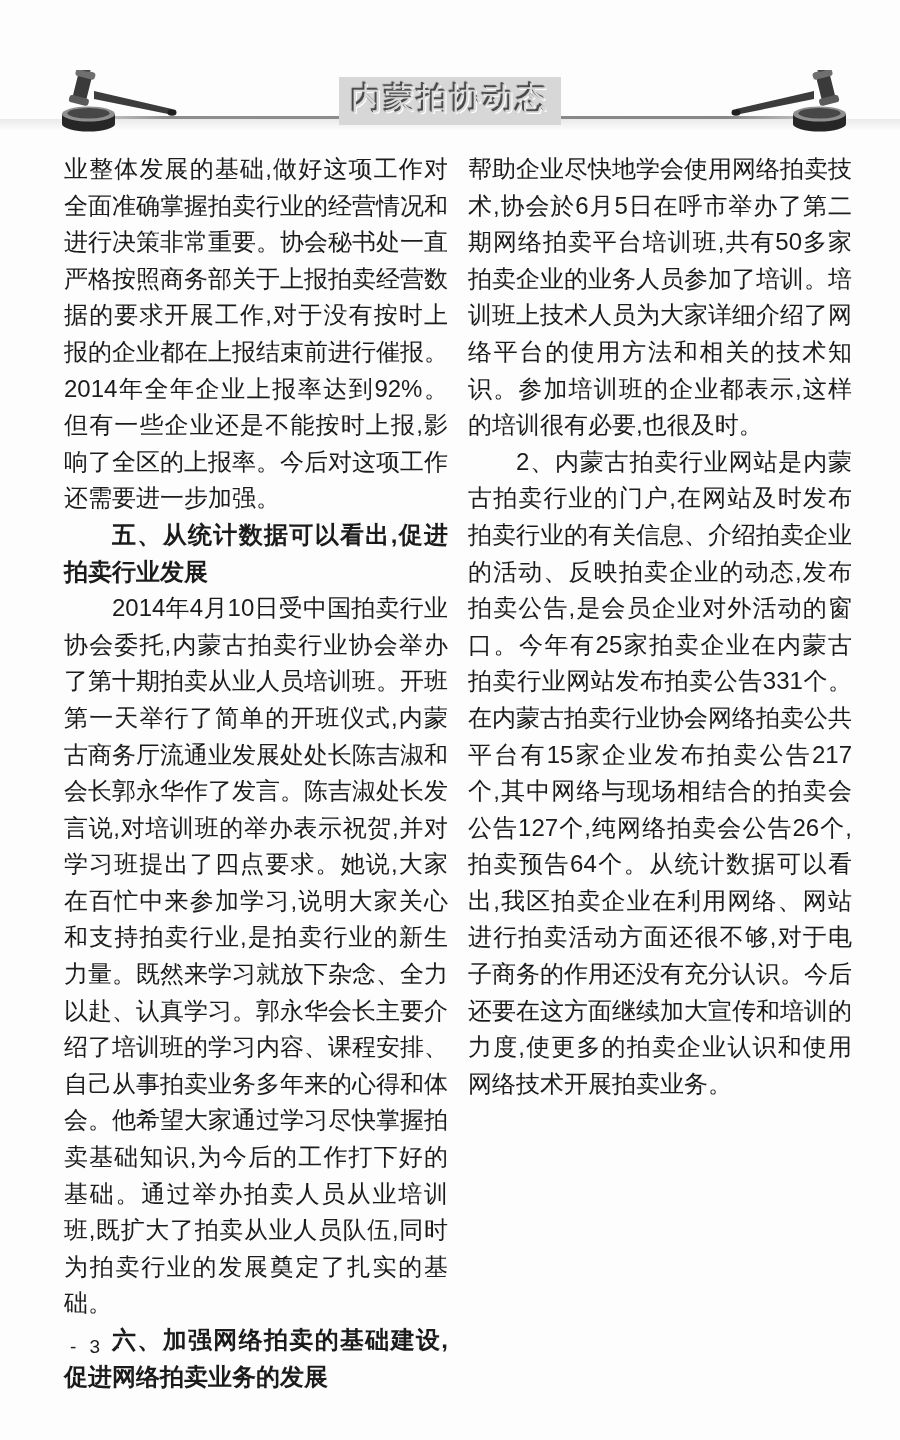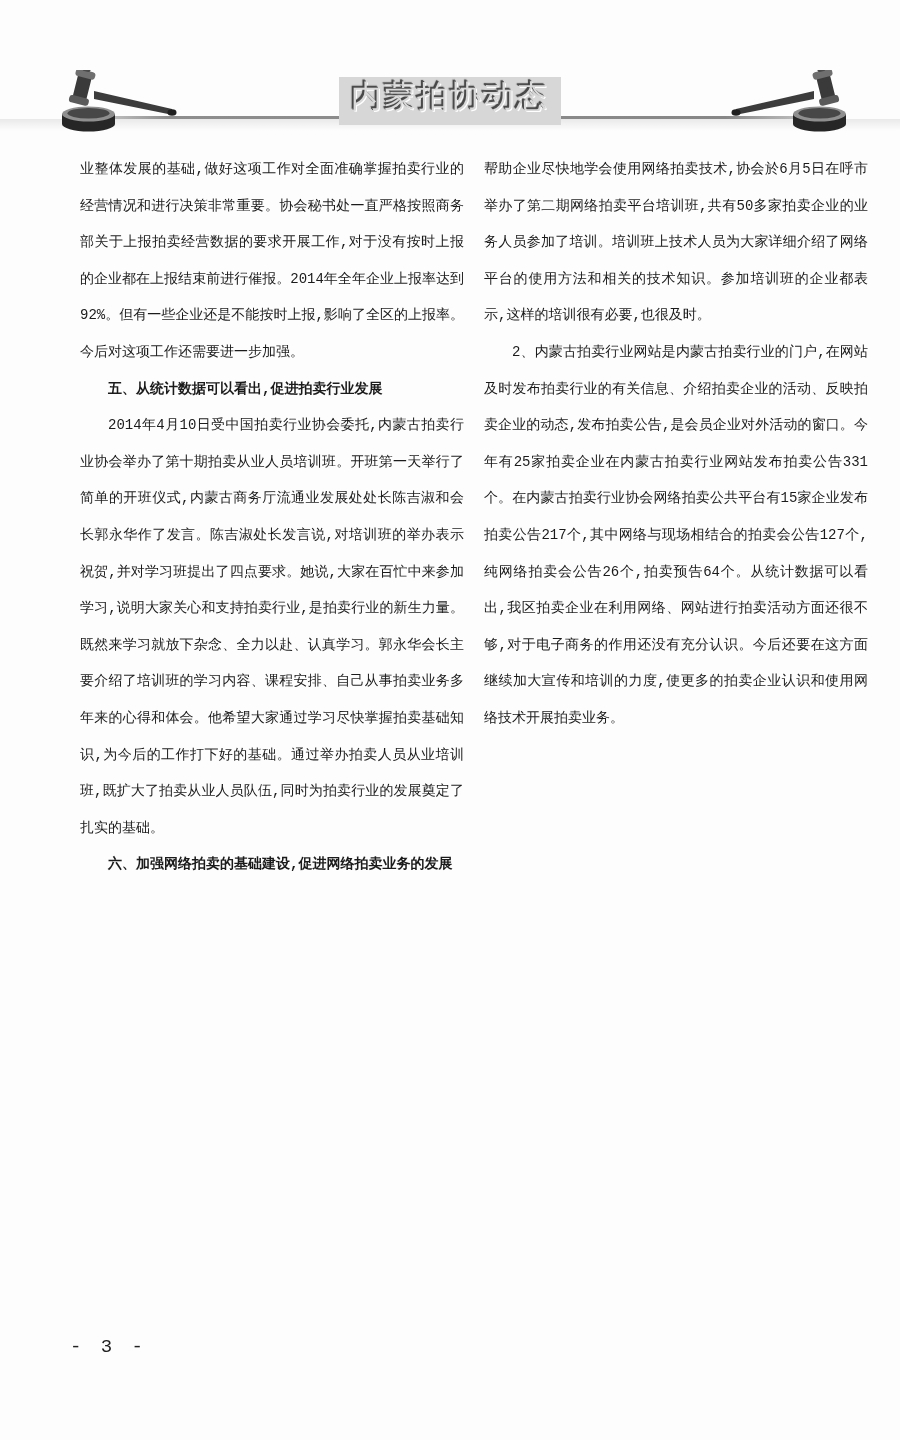--- a/index.html
+++ b/index.html
@@ -1,19 +1,19 @@
 <!DOCTYPE html>
 <html><head>
 <meta charset="utf-8">
 <style>
   html,body { margin:0; padding:0; background:#ffffff; }
   .page {
     position:relative; width:900px; height:1440px;
     background:#fdfdfd; overflow:hidden;
-    font-family:Liberation Mono, monospace;
+    font-family:Liberation Sans, sans-serif;
     color:#1b1b1b;
   }
   
   .header-rule {
     position:absolute; left:96px; right:88px; top:116px; height:3px;
     background:linear-gradient(to right,#cccccc,#8e8e8e 10%,#878787 88%,#c6c6c6);
   }
   .header-rule-shadow {
     position:absolute; left:0; right:0; top:119px; height:12px;
     background:linear-gradient(to bottom, rgba(0,0,0,0.08), rgba(0,0,0,0));
@@ -25,24 +25,23 @@
     color:#d9d9d9;
     text-shadow:-1px -1px 0 #4d4d4d, -2px -2px 1px #3c3c3c, 1px 1px 0 #ffffff;
     white-space:nowrap;
   }
   .gavel { position:absolute; top:70px; width:132px; height:66px; }
   .gavel-left  { left:58px; }
   .gavel-right { right:50px; transform:scaleX(-1); }
   
   .col {
     position:absolute; top:151px; width:384px;
-    font-size:14px; line-height:36.6px;
+    font-size:24px; line-height:36.6px;
     text-align:justify; text-justify:inter-ideograph;
     word-break:break-all;
-    margin-left:16px;
   }
   .col-left  { left:64px; }
   .col-right { left:468px; }
   .col p { margin:0; padding:0; }
   .indent { text-indent:2em; }
   .sec-heading { font-weight:bold; text-indent:2em; }
   
   .page-number {
     position:absolute; left:70px; top:1336px;
     font-size:19px; letter-spacing:4px; color:#222;

